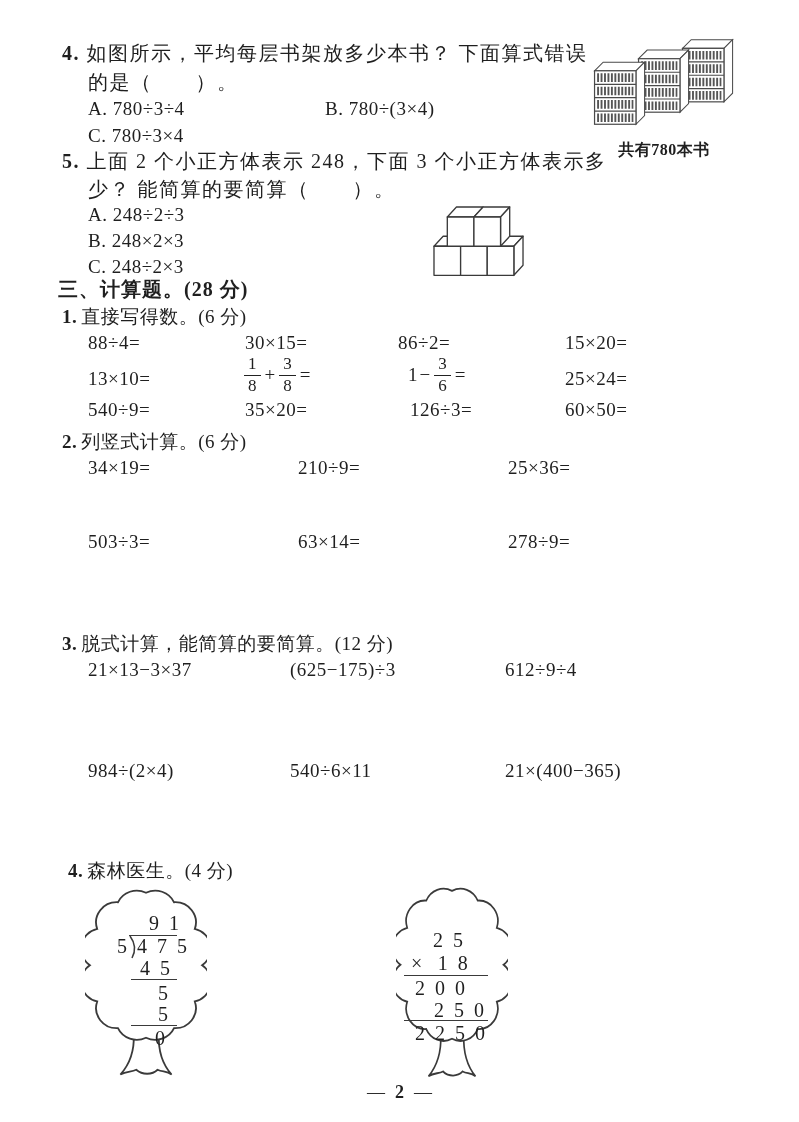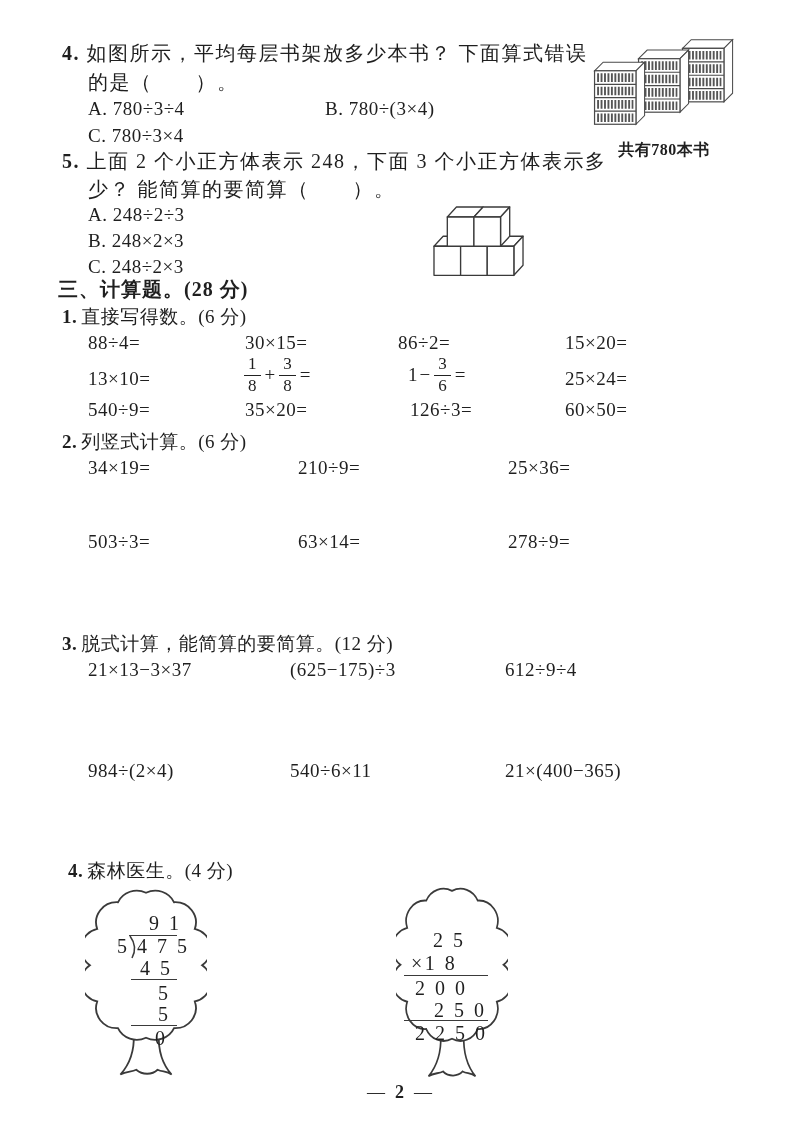--- a/index.html
+++ b/index.html
@@ -167,21 +167,21 @@
   <div class="abs digits" style="left:73px;top:116px">5</div>
   <div class="abs rule" style="left:46px;top:137px;width:46px"></div>
   <div class="abs digits" style="left:70px;top:140px">0</div>
 </div>
 
 <div class="abs tree-wrap" style="left:396px;top:886px;width:112px;height:200px">
   <svg class="treebg" width="112" height="200" viewBox="0 0 200 330" preserveAspectRatio="none">
       <use href="#tree-shape"></use>
     </svg>
   <div class="abs digits" style="left:37px;top:44px">2 5</div>
-  <div class="abs digits" style="left:15px;top:67px"><span>×</span><span style="margin-left:0">1 8</span></div>
+  <div class="abs digits" style="left:15px;top:67px"><span>×</span><span style="margin-left:13px">1 8</span></div>
   <div class="abs rule" style="left:8px;top:89px;width:84px"></div>
   <div class="abs digits" style="left:19px;top:92px">2 0 0</div>
   <div class="abs digits" style="left:38px;top:114px">2 5 0</div>
   <div class="abs rule" style="left:8px;top:134px;width:84px"></div>
   <div class="abs digits" style="left:19px;top:137px">2 2 5 0</div>
 </div>
 
 <div class="abs footer" style="top:1082px"><span>—</span><span class="pg">2</span><span>—</span></div>
 
 </body></html>

